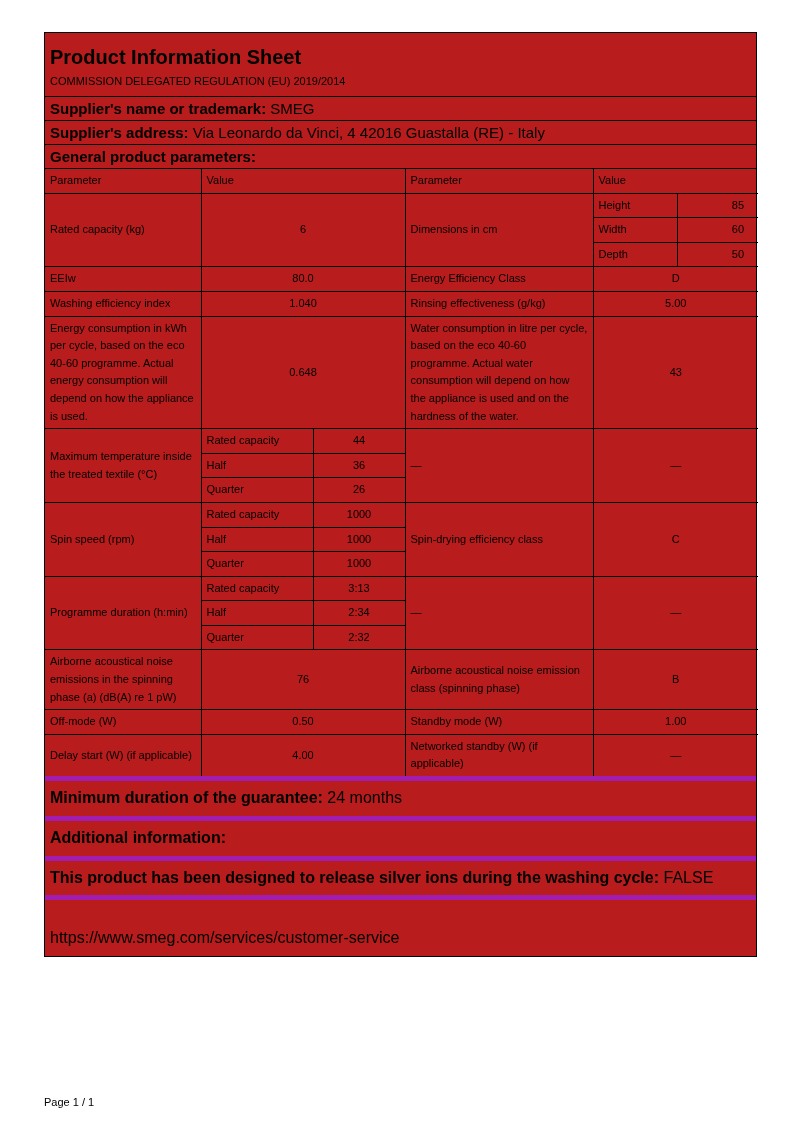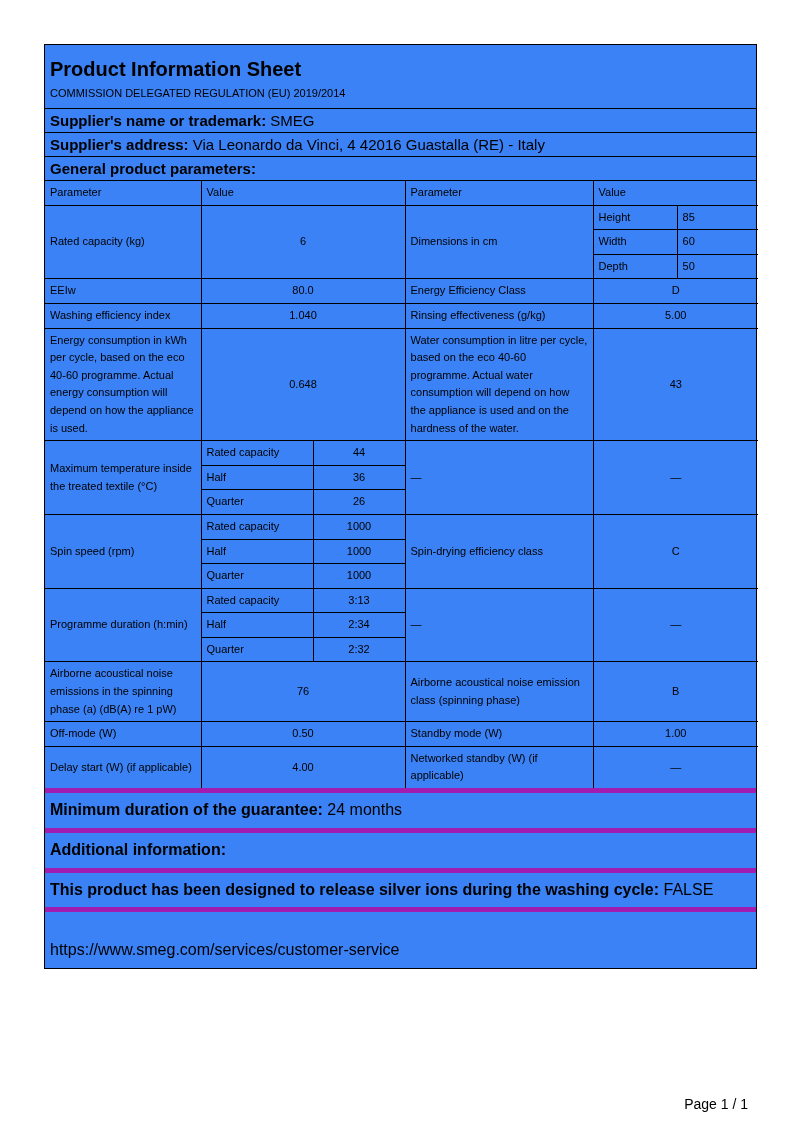--- a/index.html
+++ b/index.html
@@ -2,46 +2,46 @@
 <html><head>
 <meta charset="utf-8">
 <style>
   * { box-sizing: border-box; }
   html, body { margin: 0; padding: 0; background: #ffffff; }
   body {
     width: 802px; height: 1134px; position: relative;
     font-family: "Liberation Sans", sans-serif; color: #000;
   }
   .doc {
-    position: absolute; left: 44px; top: 44px; width: 713px;
-    border: 1px solid #000; background: #3b82f6;
+    position: absolute; left: 44px; top: 32px; width: 713px;
+    border: 1px solid #000; background: #b91c1c;
   }
   .header-block { border-bottom: 1px solid #000; padding: 13px 5px 9px 5px; }
   .title { font-size: 20px; font-weight: bold; }
   .regulation { font-size: 11px; margin-top: 6px; }
   .info-row { border-bottom: 1px solid #000; padding: 5px; font-size: 15px; line-height: 13px; }
   .b { font-weight: bold; }
   table.params {
     border-collapse: collapse; border: hidden; width: 100%;
     table-layout: fixed; font-size: 11px;
   }
   .params td {
     border: 1px solid #000; padding: 3px 5px; vertical-align: middle;
     text-align: left; line-height: 1.6; overflow: hidden;
   }
   .params tr.std > td, .params tr.sub-row > td { height: 23px; }
   .params tr.r-energy > td { height: 112px; }
   .params tr.r-noise  > td { height: 58px; }
   .params tr.r-delay  > td { height: 40px; }
   .params td.val    { text-align: center; }
   .params td.subval { text-align: center; }
-  .params td.dimval { text-align: left; padding-right: 14px; }
+  .params td.dimval { text-align: right; padding-right: 14px; }
   .bottom-row { border-top: 5px solid #a21caf; padding: 5px; font-size: 16px; line-height: 1.55; }
   .weblink-url { margin-top: 21px; font-weight: normal; }
-  .page-footer { position: absolute; left: 44px; top: 1096px; width: 704px; text-align: right; font-size: 14px; }
+  .page-footer { position: absolute; left: 44px; top: 1096px; width: 704px; text-align: left; font-size: 11px; }
 </style>
 </head>
 <body>
 
 <div class="doc">
 
   <div class="header-block">
     <div class="title">Product Information Sheet</div>
     <div class="regulation">COMMISSION DELEGATED REGULATION (EU) 2019/2014</div>
   </div>

